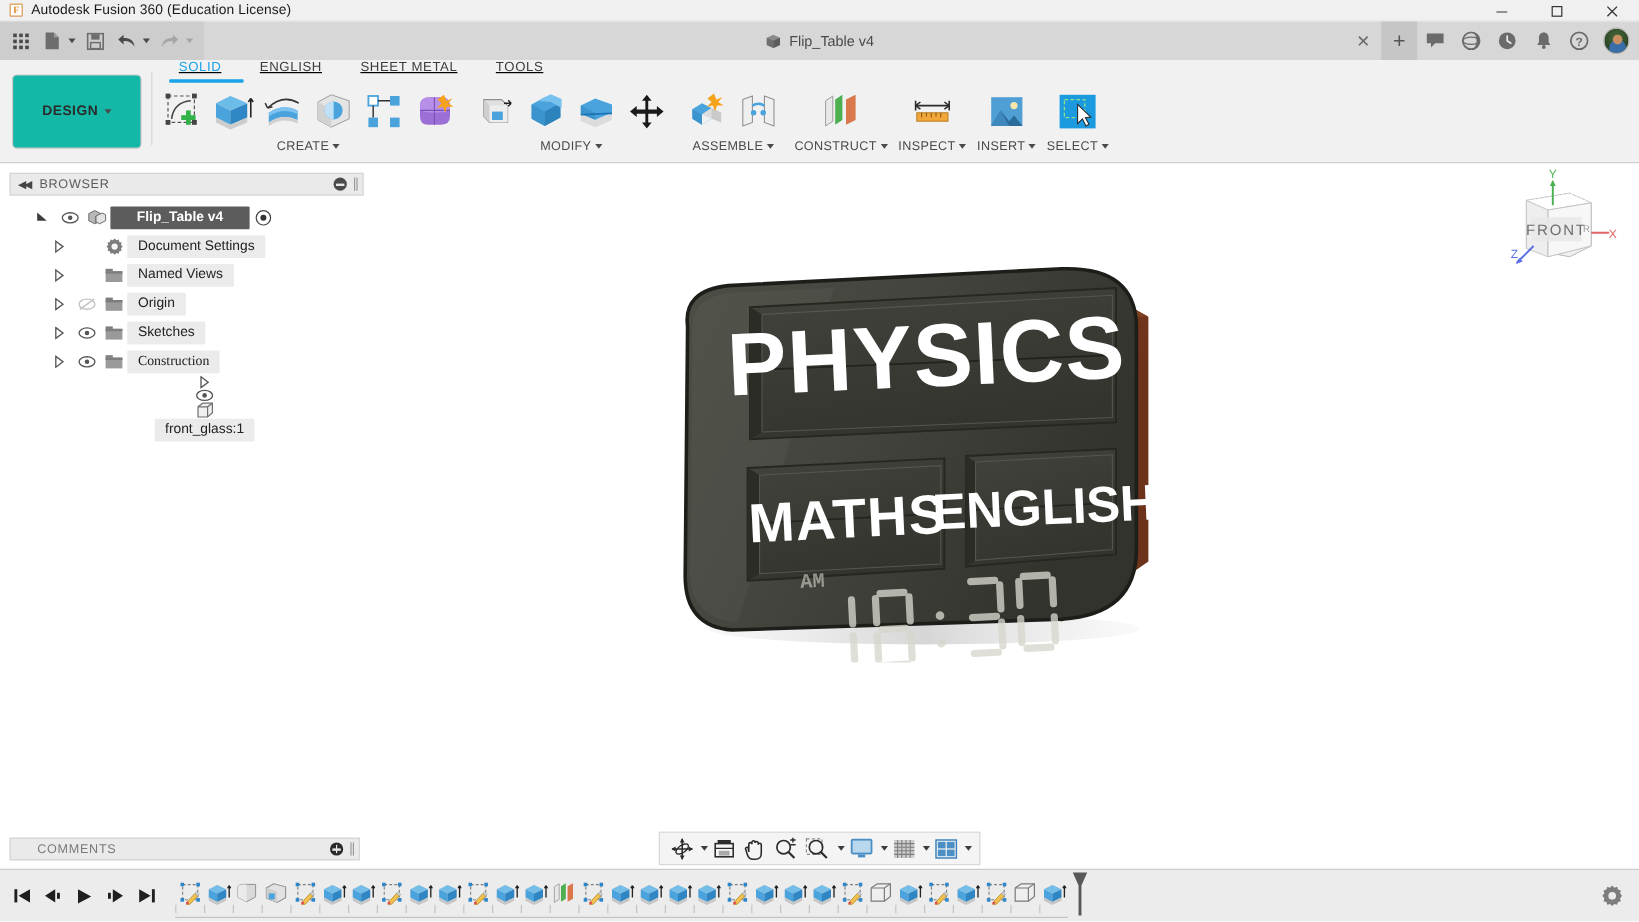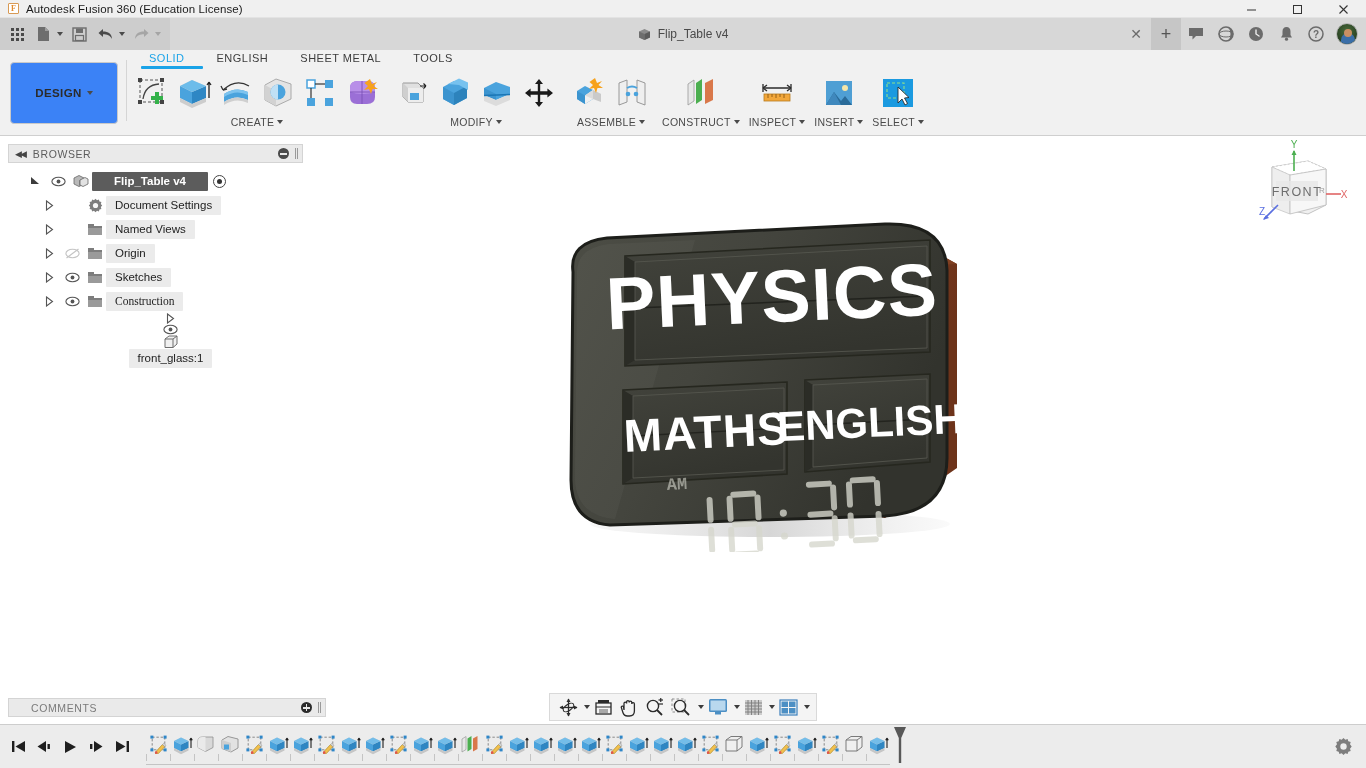--- a/index.html
+++ b/index.html
@@ -80,29 +80,29 @@
     border-radius:50%; background:#c98f63; z-index:2;
   }
 
   
   #ribbon {
     height: 86px; background: #f1f1f1; border-bottom: 1px solid #cfcfcf;
     display: flex; align-items: stretch; position: relative;
   }
   #design-box {
     width: 108px; height: 62px; margin: 12px 8px 0 10px;
-    border: 1px solid #c9c9c9; border-radius: 4px; background: #3b82f6;
+    border: 1px solid #c9c9c9; border-radius: 4px; background: #14b8a6;
     display: flex; align-items: center; justify-content: center; gap: 5px;
   }
   #design-label { font-size: 11.5px; font-weight: bold; color: #2b2b2b; letter-spacing: .4px; }
 
   .vdiv { width: 1px; background: #d5d5d5; margin: 10px 0 14px 0; }
 
   #tabs-and-panels { flex: 1; display: flex; flex-direction: column; }
-  #ribbon-tabs { height: 20px; display: flex; align-items: center; padding-left: 6px; }
+  #ribbon-tabs { height: 20px; display: flex; align-items: flex-start; padding-left: 6px; text-decoration: underline; }
   .rtab {
     font-size: 11px; color: #3c3c3c; padding: 0 16px; letter-spacing: .5px;
     position: relative; height: 16px;
   }
   .rtab.active { color: #1aa3e8; }
   #panels { flex: 1; display: flex; align-items: flex-start; }
 
   .panel { display: flex; flex-direction: column; align-items: center; padding: 0 4px; }
   .panel-row { display: flex; align-items: flex-start; height: 44px; padding-top: 2px; }
   .panel-label {
@@ -149,21 +149,21 @@
   .tlabel { background: #ebebeb; padding: 2px 9px 3px 9px; border-radius: 1px; line-height: 14px; }
   .tnode.root .tlabel { background: #5c5c5c; color: #fff; font-weight: bold; padding: 2px 22px 3px 22px;}
   .radio-dot {
     width: 13px; height: 13px; border-radius: 50%; border: 1.5px solid #444;
     margin-left: 5px; position: relative; background:#fff;
   }
   .radio-dot::after { content:''; position:absolute; left:3px; top:3px; width:5px; height:5px; border-radius:50%; background:#333; }
 
   
   #comments {
-    position: absolute; left: 8px; bottom: 7px; width: 318px; height: 19px;
+    position: absolute; left: 8px; bottom: 7px; width: 292px; height: 19px;
     background: #eaeaea; border: 1px solid #d4d4d4; display: flex; align-items: center;
     font-size: 10.5px; color: #7a7a7a; letter-spacing: .6px; padding-left: 22px;
   }
   #comments .spacer { flex: 1; }
   .circ-plus {
     width: 11px; height: 11px; border-radius: 50%; background: #2b2b2b;
     position: relative; margin-right: 6px;
   }
   .circ-plus::after { content:''; position:absolute; left:2px; top:5px; width:7px; height:1.5px; background:#eaeaea; }
   .circ-plus::before { content:''; position:absolute; left:4.7px; top:2.2px; width:1.5px; height:7px; background:#eaeaea; }

